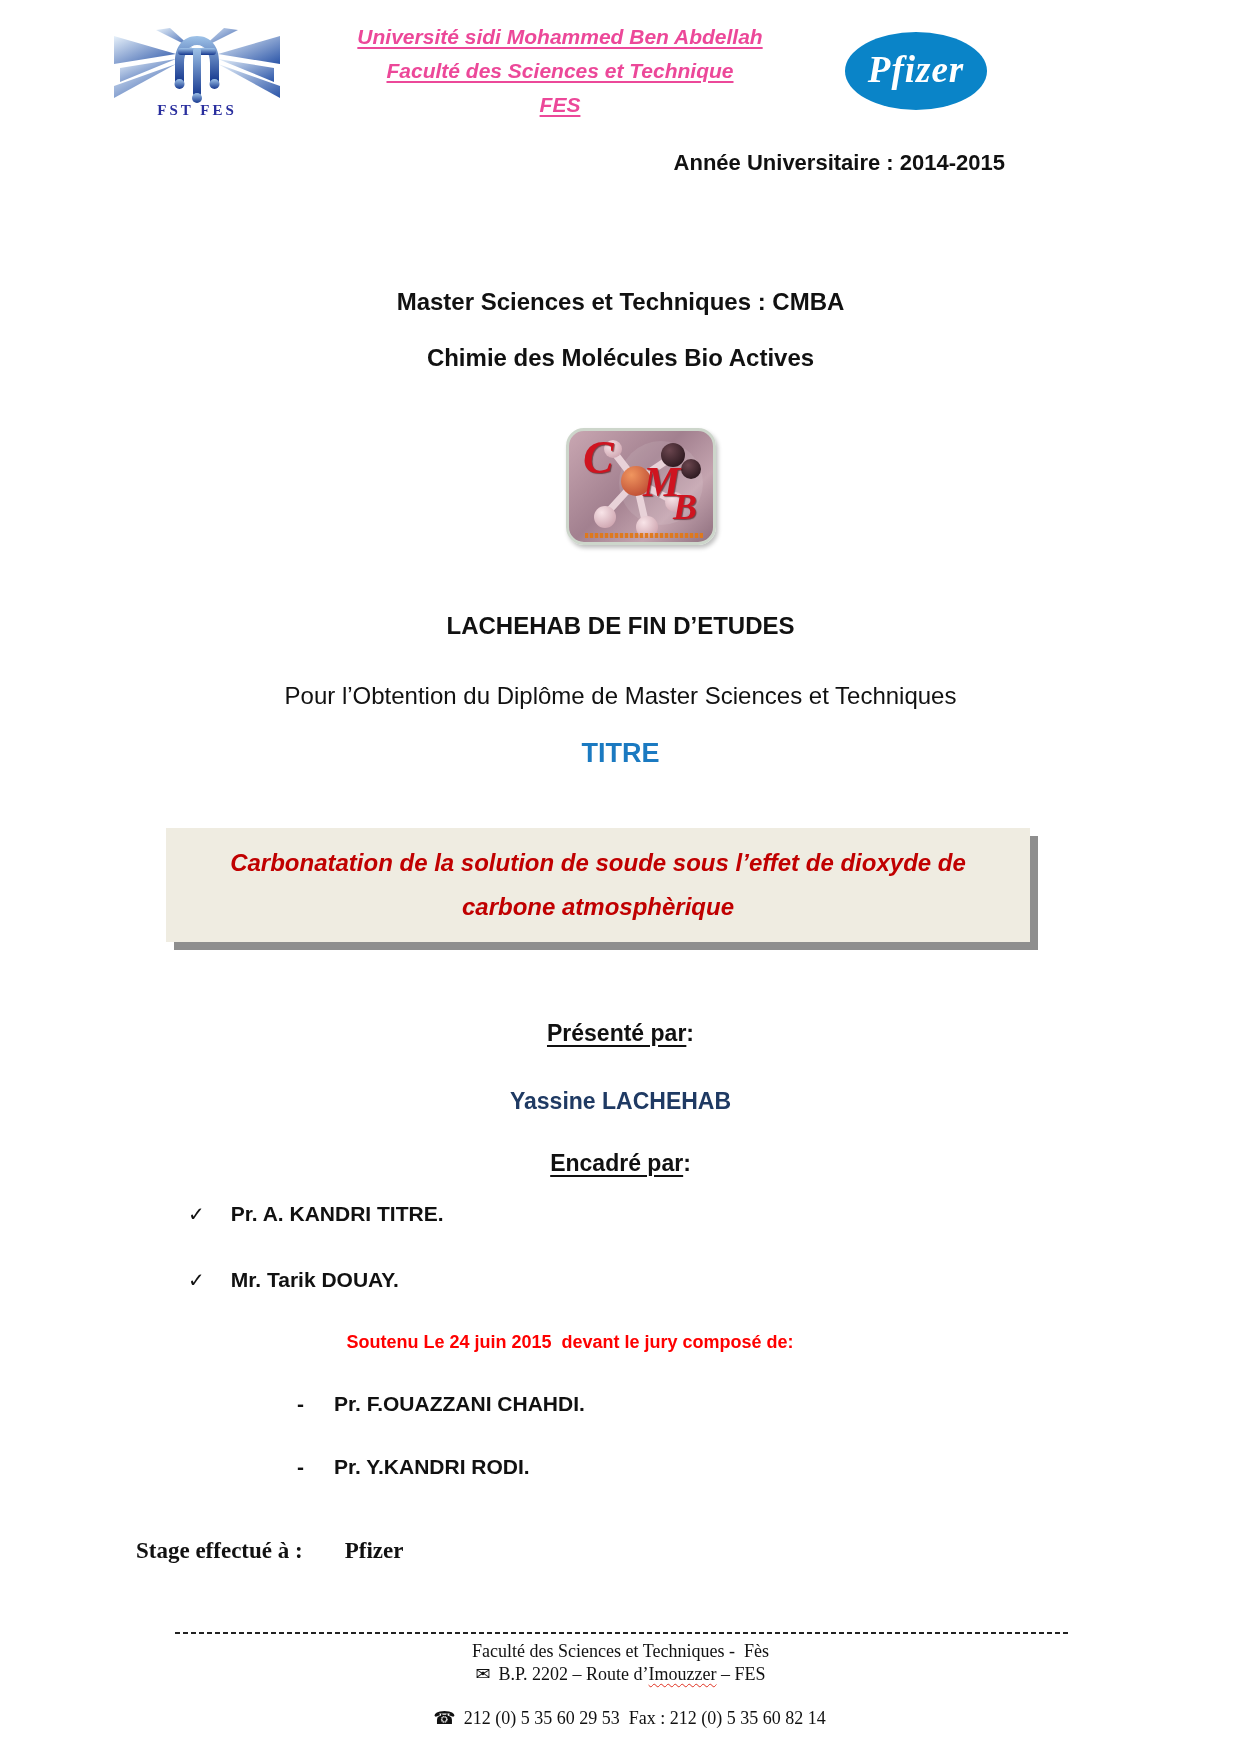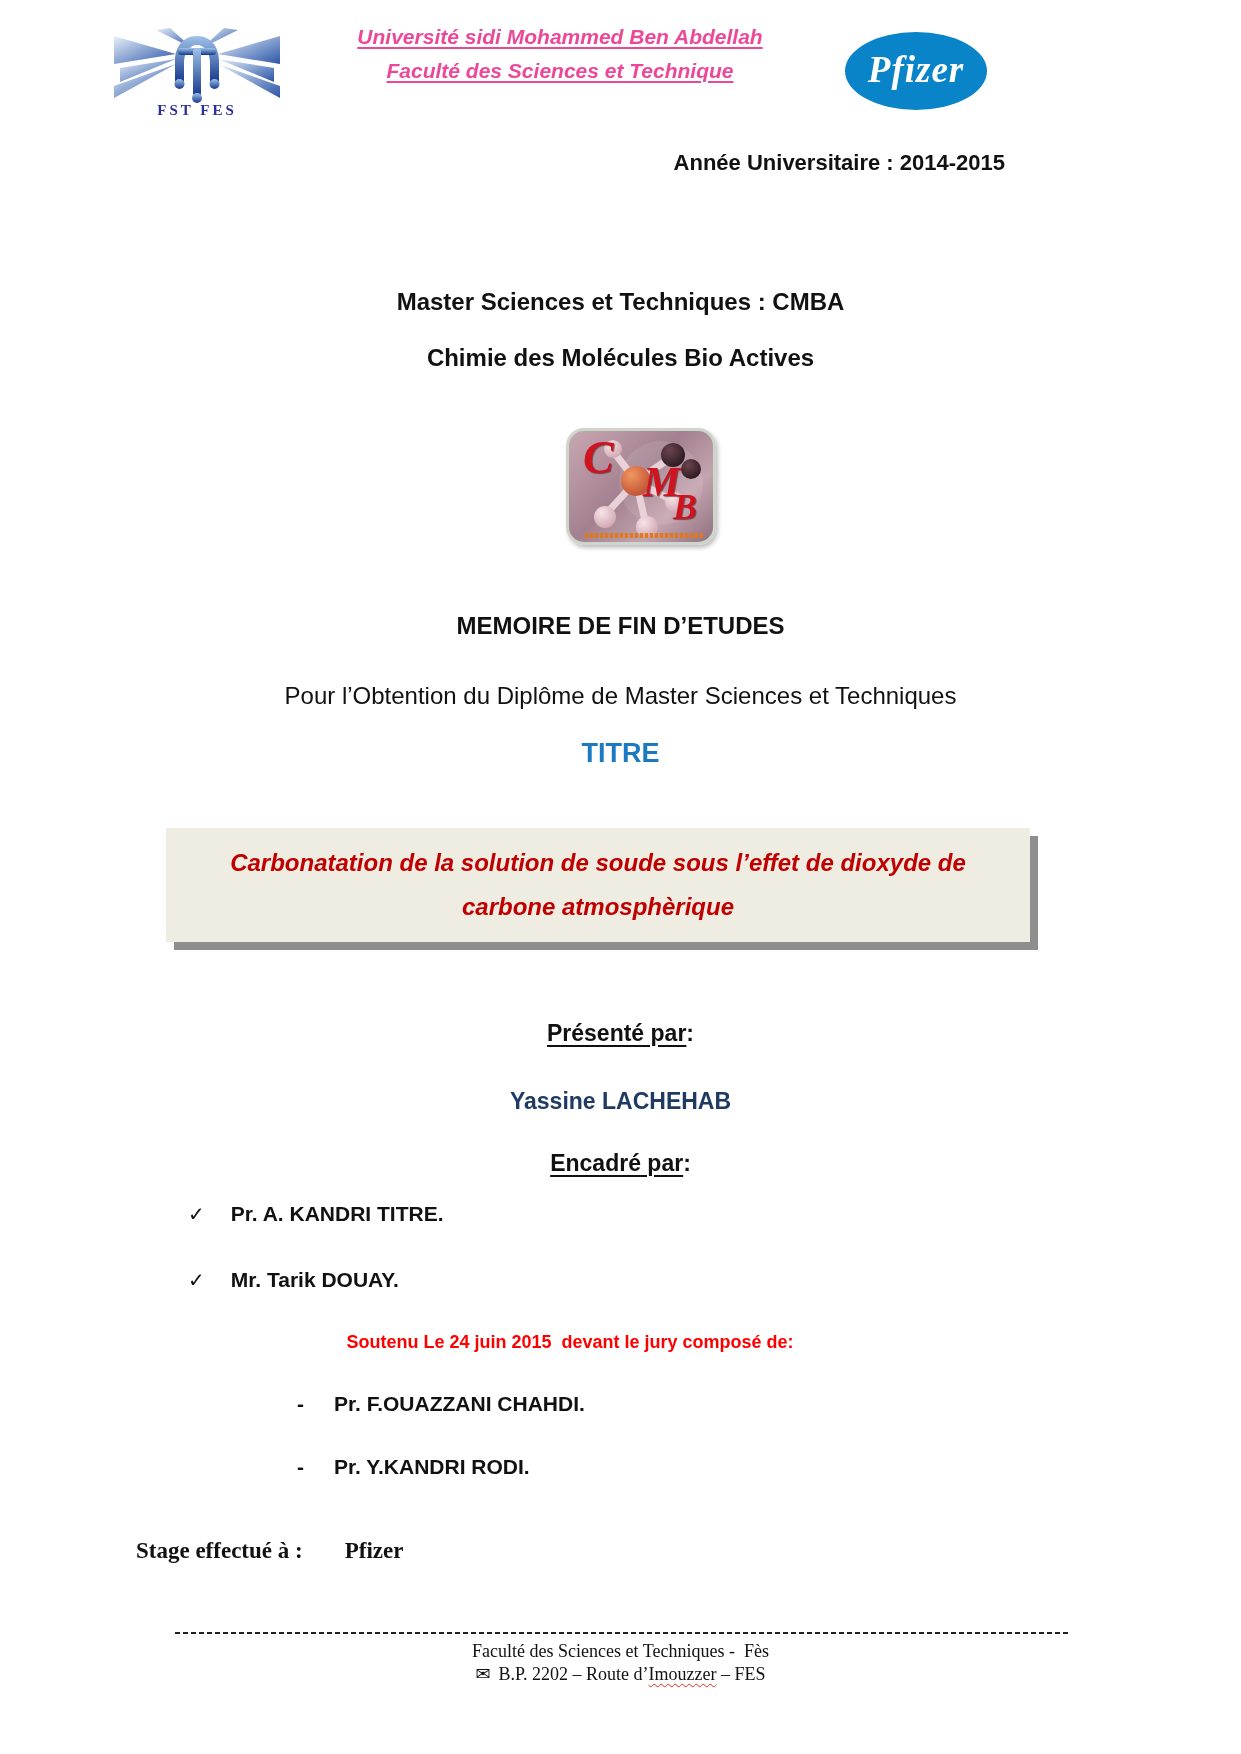--- a/index.html
+++ b/index.html
@@ -140,20 +140,21 @@
       <circle cx="67.5" cy="58" r="5" fill="url(#fg)"></circle>
       <circle cx="102.5" cy="58" r="5" fill="url(#fg)"></circle>
       <circle cx="85" cy="72" r="5" fill="url(#fg)"></circle>
       <text x="85" y="89" text-anchor="middle" font-family="Liberation Serif, serif" font-size="15" font-weight="bold" letter-spacing="3" fill="#2a2f9e">FST FES</text>
     </svg>
   </div>
 
   <div class="univ">
     <div class="univ-line">Université sidi Mohammed Ben Abdellah</div>
     <div class="univ-line">Faculté des Sciences et Technique</div>
+    <div class="univ-line">FES</div>
   </div>
 
   <div class="pfizer">
     <span class="pfizer-word">Pfizer</span>
   </div>
 
   <div class="annee">Année Universitaire : 2014-2015</div>
 
   <div class="centered master1">Master Sciences et Techniques : CMBA</div>
   <div class="centered master2">Chimie des Molécules Bio Actives</div>
@@ -189,21 +190,21 @@
       <circle cx="78" cy="96" r="11" fill="url(#pinkG)"></circle>
       <circle cx="106" cy="71" r="10" fill="url(#pinkG)"></circle>
       <circle cx="67" cy="50" r="15" fill="url(#orangeG)"></circle>
     </svg>
     <span class="cmb-letter cmb-c">C</span>
     <span class="cmb-letter cmb-m">M</span>
     <span class="cmb-letter cmb-b">B</span>
     <div class="cmb-caption"></div>
   </div>
 
-  <div class="centered memoire">MEMOIRE DE FIN D’ETUDES</div>
+  <div class="centered memoire">LACHEHAB DE FIN D’ETUDES</div>
   <div class="centered obtention">Pour l’Obtention du Diplôme de Master Sciences et Techniques</div>
   <div class="centered titre">TITRE</div>
 
   <div class="title-box">
     <div class="title-line">Carbonatation de la solution de soude sous l’effet de dioxyde de</div>
     <div class="title-line">carbone atmosphèrique</div>
   </div>
 
   <div class="centered presente"><span class="ul">Présenté par</span><span>:</span></div>
 
@@ -233,14 +234,17 @@
 
   <div class="stage">
     <span>Stage effectué à :</span><span class="stage-company">Pfizer</span>
   </div>
 
   <div class="sep"></div>
   <div class="fline f1">Faculté des Sciences et Techniques -  Fès</div>
   <div class="fline f2">
     <span class="f-icon">✉</span><span>B.P. 2202 – Route d’</span><span class="wavy">Imouzzer</span><span> – FES</span>
   </div>
+  <div class="fline f3">
+    <span class="f-icon">☎</span><span>212 (0) 5 35 60 29 53  Fax : 212 (0) 5 35 60 82 14</span>
+  </div>
 
 </div>
 
 </body></html>

